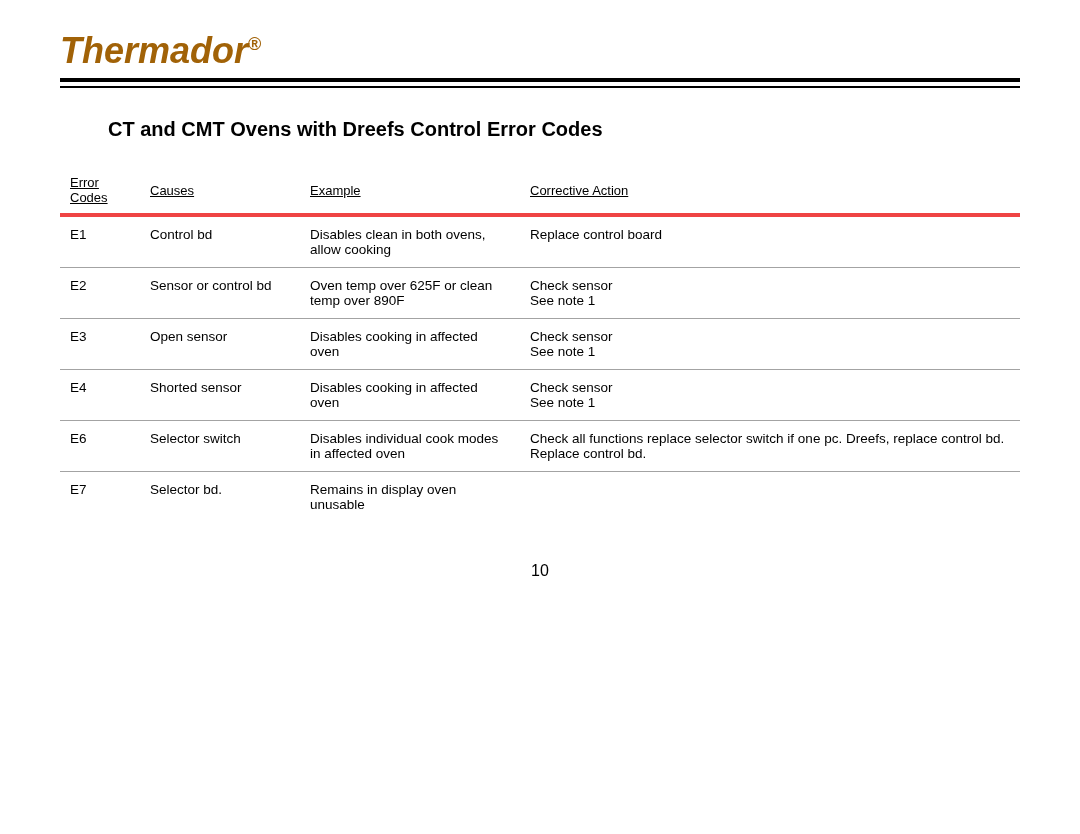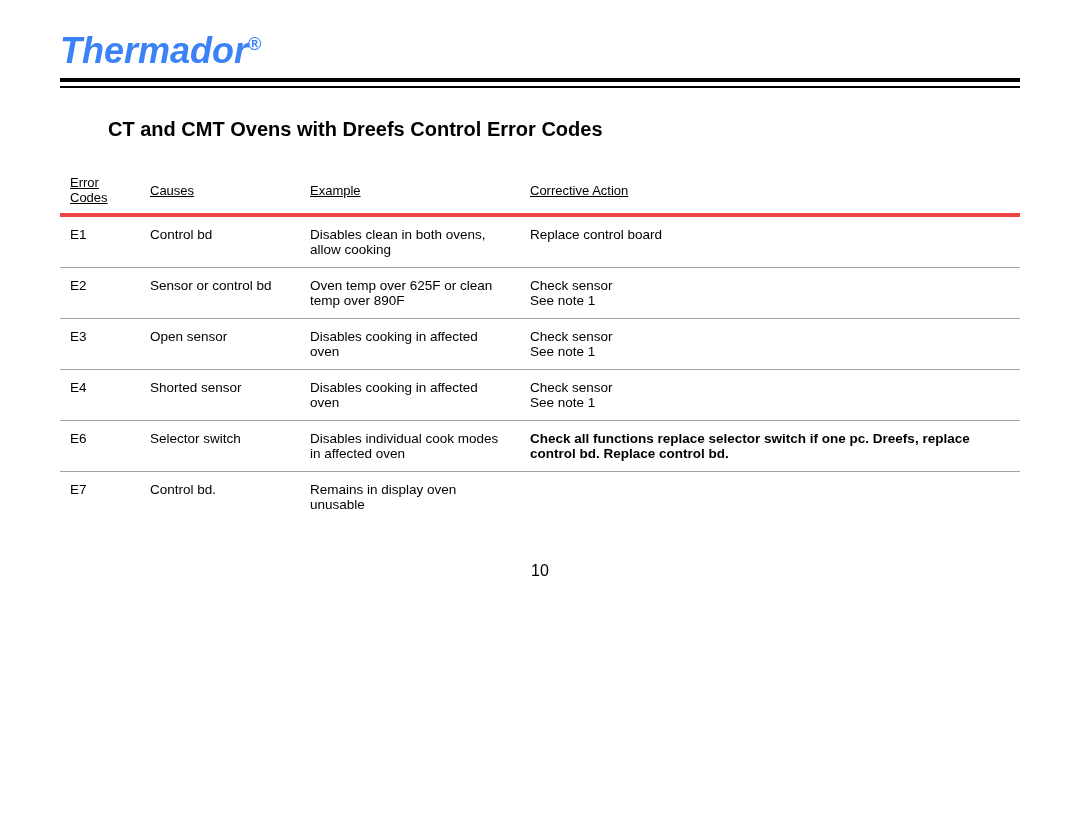--- a/index.html
+++ b/index.html
@@ -24,21 +24,21 @@
     .brand-header {
       border-bottom: 4px solid #000000;
       padding-bottom: 6px;
       margin-bottom: 4px;
     }
 
     .brand-name {
       font-size: 36px;
       font-weight: bold;
       font-style: italic;
-      color: #3b82f6;
+      color: #a16207;
     }
 
     .brand-registered {
       font-size: 18px;
       vertical-align: super;
       font-style: normal;
     }
 
     .double-rule {
       border-top: 2px solid #000000;
@@ -137,25 +137,25 @@
           <td>E4</td>
           <td>Shorted sensor</td>
           <td style="white-space: pre-wrap;">Disables cooking in affected oven</td>
           <td style="white-space: pre-wrap;">Check sensor
 See note 1</td>
         </tr>
         <tr>
           <td>E6</td>
           <td>Selector switch</td>
           <td style="white-space: pre-wrap;">Disables individual cook modes in affected oven</td>
-          <td style="white-space: pre-wrap; font-weight: bold;">Check all functions replace selector switch if one pc. Dreefs, replace control bd. Replace control bd.</td>
+          <td style="white-space: pre-wrap;">Check all functions replace selector switch if one pc. Dreefs, replace control bd. Replace control bd.</td>
         </tr>
         <tr>
           <td>E7</td>
-          <td>Control bd.</td>
+          <td>Selector bd.</td>
           <td style="white-space: pre-wrap;">Remains in display oven unusable</td>
           <td style="white-space: pre-wrap;"></td>
         </tr>
       </tbody>
   </table>
 
   <div class="page-number">10</div>
 </div>
 
 </body></html>

